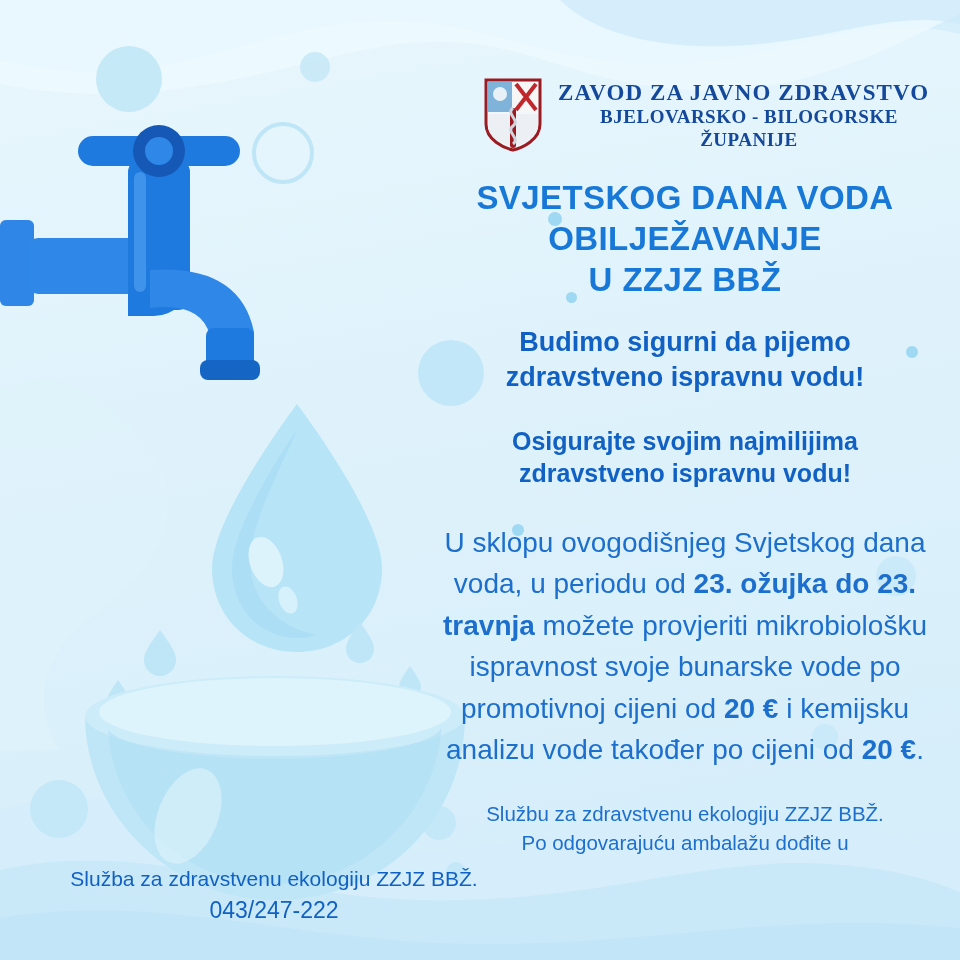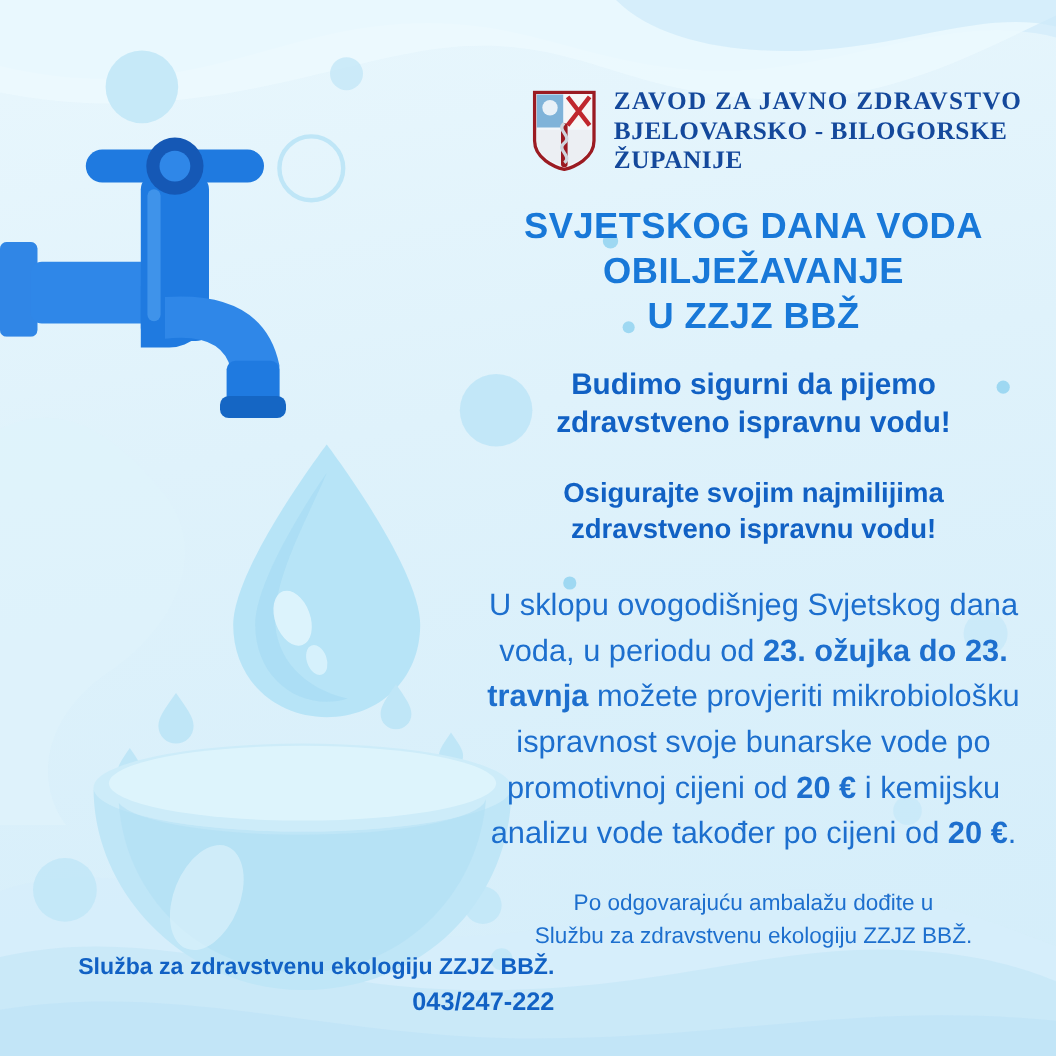--- a/index.html
+++ b/index.html
@@ -71,24 +71,25 @@
     color: #1f4fa3;
     line-height: 1.18;
   }
   .org .l1 {
     font-size: 23px;
     font-weight: bold;
     letter-spacing: 1.1px;
     color: #14489b;
   }
   .org .l2 {
-    font-size: 23px;
+    font-size: 19px;
     font-weight: bold;
     letter-spacing: 0.5px;
     color: #14489b;
+    text-align: center;
   }
 
   .headline {
     margin-top: 26px;
     font-size: 33px;
     font-weight: bold;
     line-height: 1.24;
     letter-spacing: 0.4px;
     color: #1878d8;
   }
@@ -121,23 +122,23 @@
     font-size: 20.5px;
     line-height: 1.45;
     color: #1d6fce;
   }
 
   .footer {
     position: absolute;
     left: 44px;
     bottom: 36px;
     width: 460px;
-    text-align: right;
+    text-align: center;
     color: #1161c4;
-    font-weight: bold;
+    font-weight: normal;
   }
   .footer .f1 { font-size: 21px; }
   .footer .f2 { font-size: 23px; margin-top: 6px; }
 </style>
 </head>
 <body>
 
 <div class="poster">
 
   <div class="wave" style="left:0; top:0; width:960px; height:200px;">
@@ -262,22 +263,22 @@
     <div class="sub2">
       <div>Osigurajte svojim najmilijima</div>
       <div>zdravstveno ispravnu vodu!</div>
     </div>
 
     <div class="body-text">
       <span>U sklopu ovogodišnjeg Svjetskog dana voda, u periodu od </span><b>23. ožujka do 23. travnja</b><span> možete provjeriti mikrobiološku ispravnost svoje bunarske vode po promotivnoj cijeni od </span><b>20 €</b><span> i kemijsku analizu vode također po cijeni od </span><b>20 €</b><span>.</span>
     </div>
 
     <div class="body-text2">
+      <div>Službu za zdravstvenu ekologiju ZZJZ BBŽ.</div>
       <div>Po odgovarajuću ambalažu dođite u</div>
-      <div>Službu za zdravstvenu ekologiju ZZJZ BBŽ.</div>
     </div>
 
   </div>
 
   <div class="footer">
     <div class="f1">Služba za zdravstvenu ekologiju ZZJZ BBŽ.</div>
     <div class="f2">043/247-222</div>
   </div>
 
 </div>

